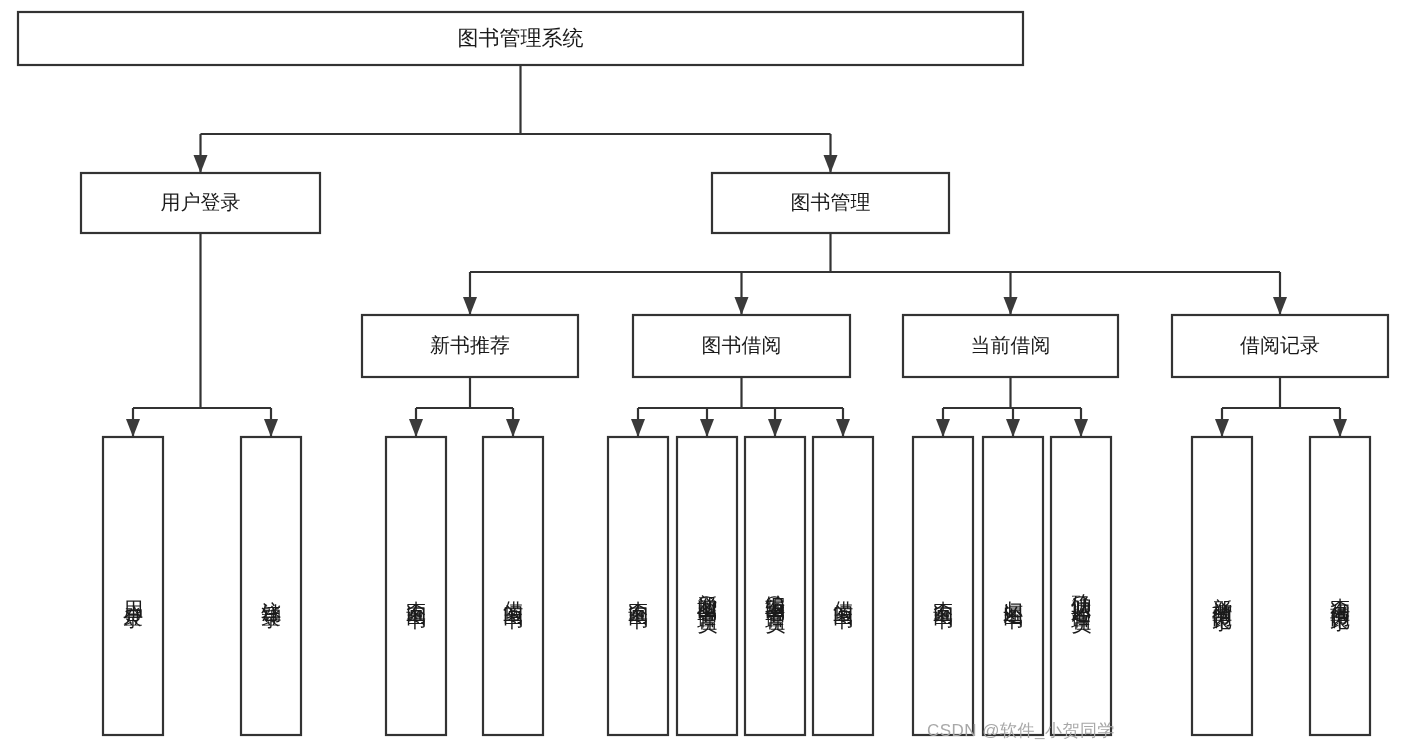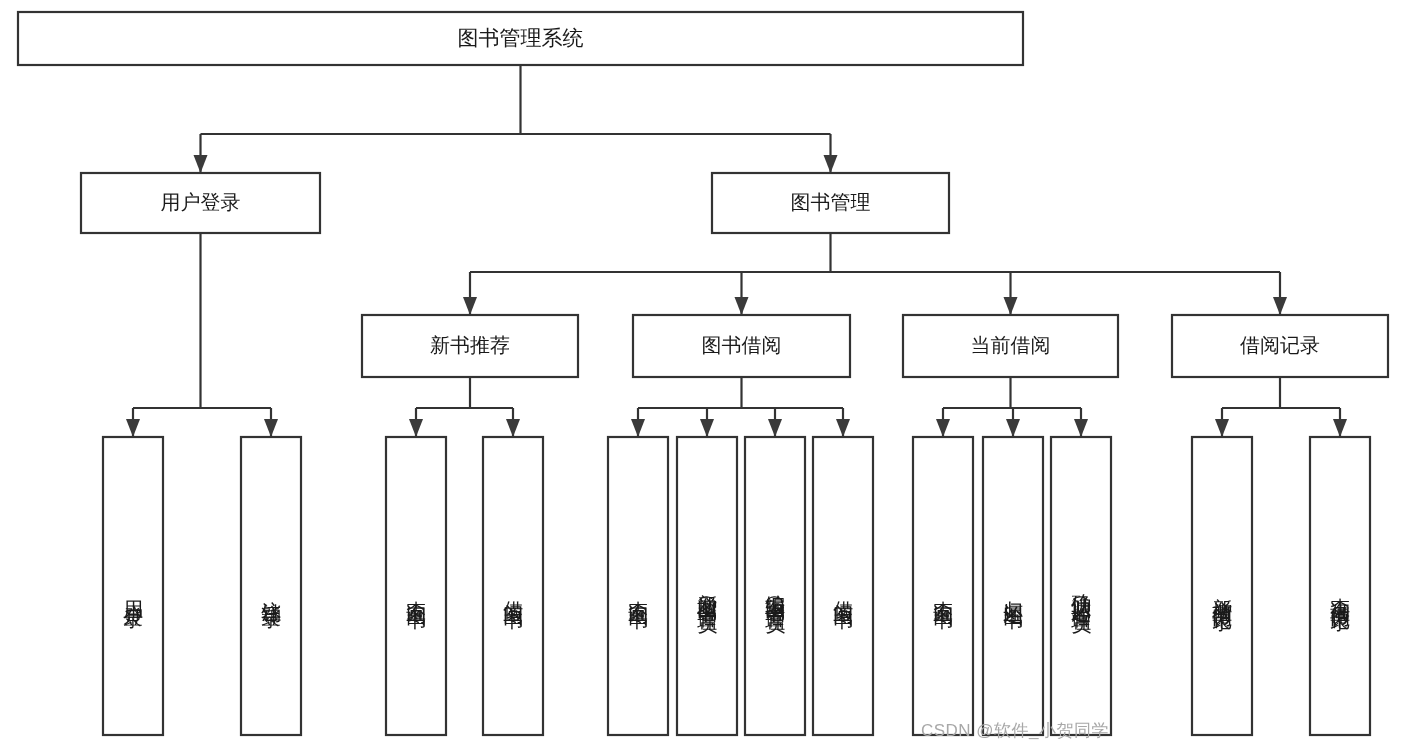--- a/index.html
+++ b/index.html
@@ -65,21 +65,21 @@
     font-family: "Liberation Sans", "DejaVu Sans", sans-serif;
     font-size: 20px;
     line-height: 1.18;
     letter-spacing: 3px;
     color: #1a1a1a;
     white-space: nowrap;
     text-align: left;
   }
   .watermark {
     position: absolute;
-    right: 10px;
+    right: 4px;
     bottom: 5px;
     font-family: "Liberation Sans", "DejaVu Sans", sans-serif;
     font-size: 17px;
     color: #a8a8a8;
     white-space: nowrap;
     letter-spacing: 0.5px;
   }
 </style>
 </head>
 <body>

